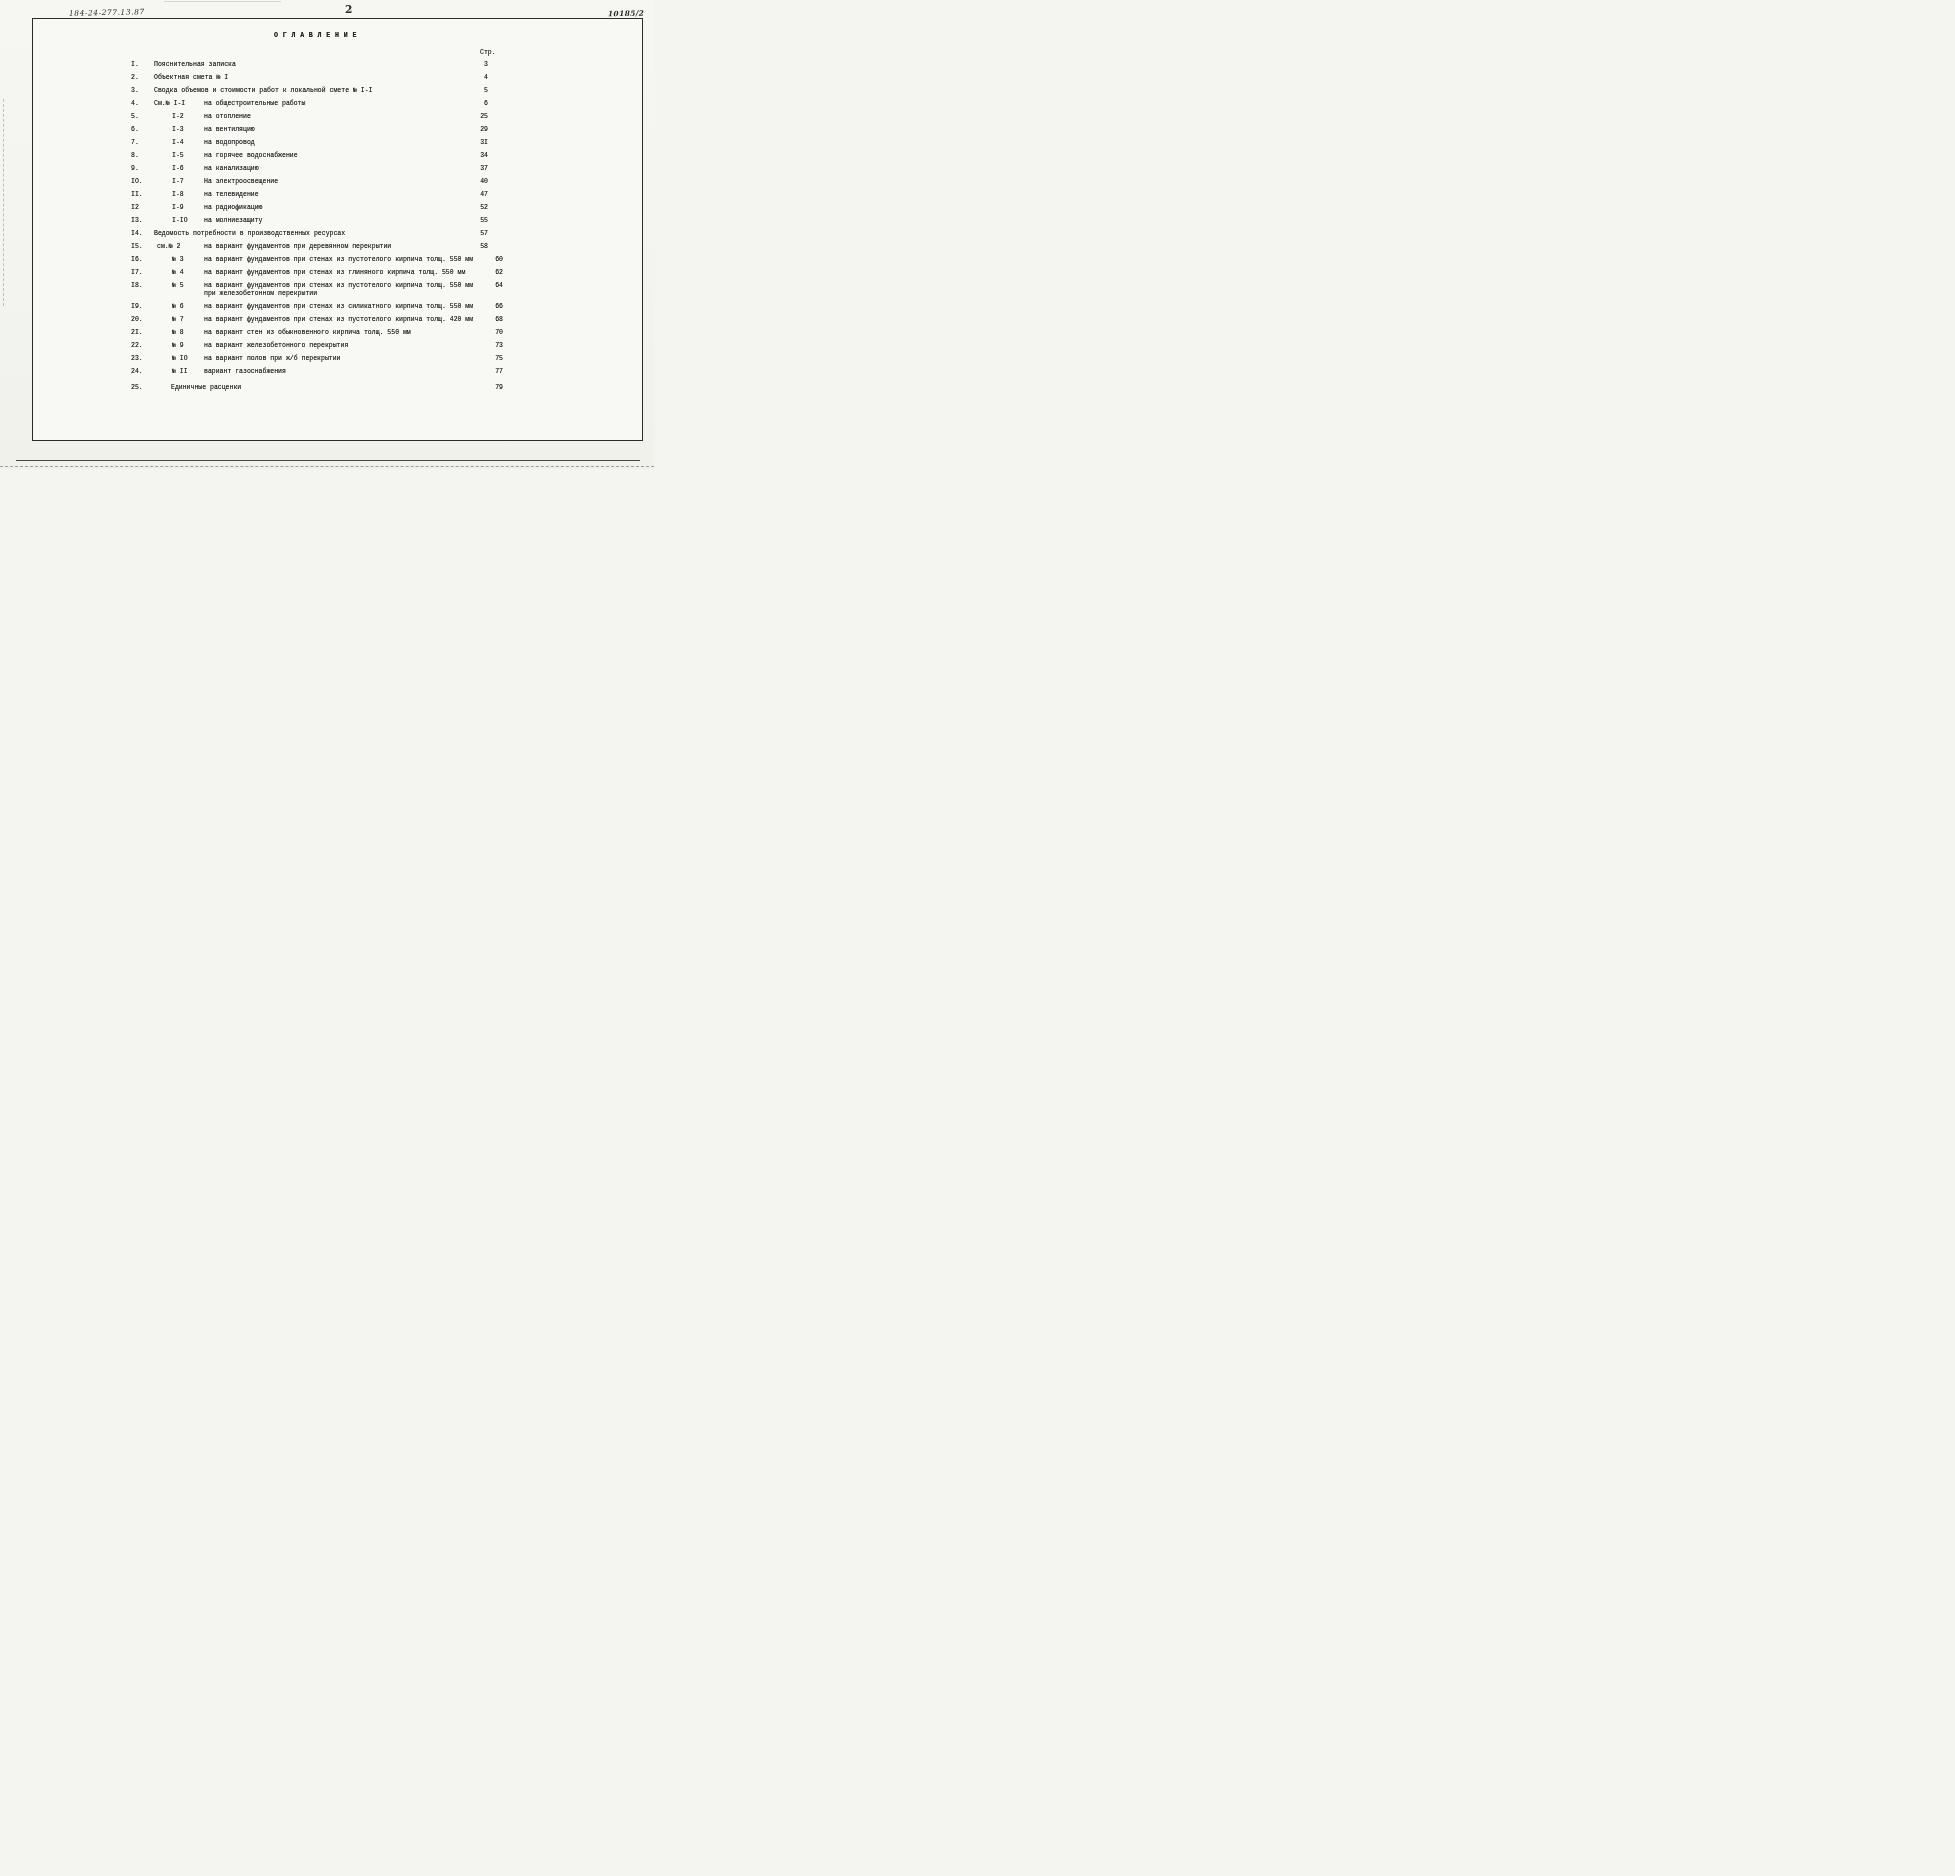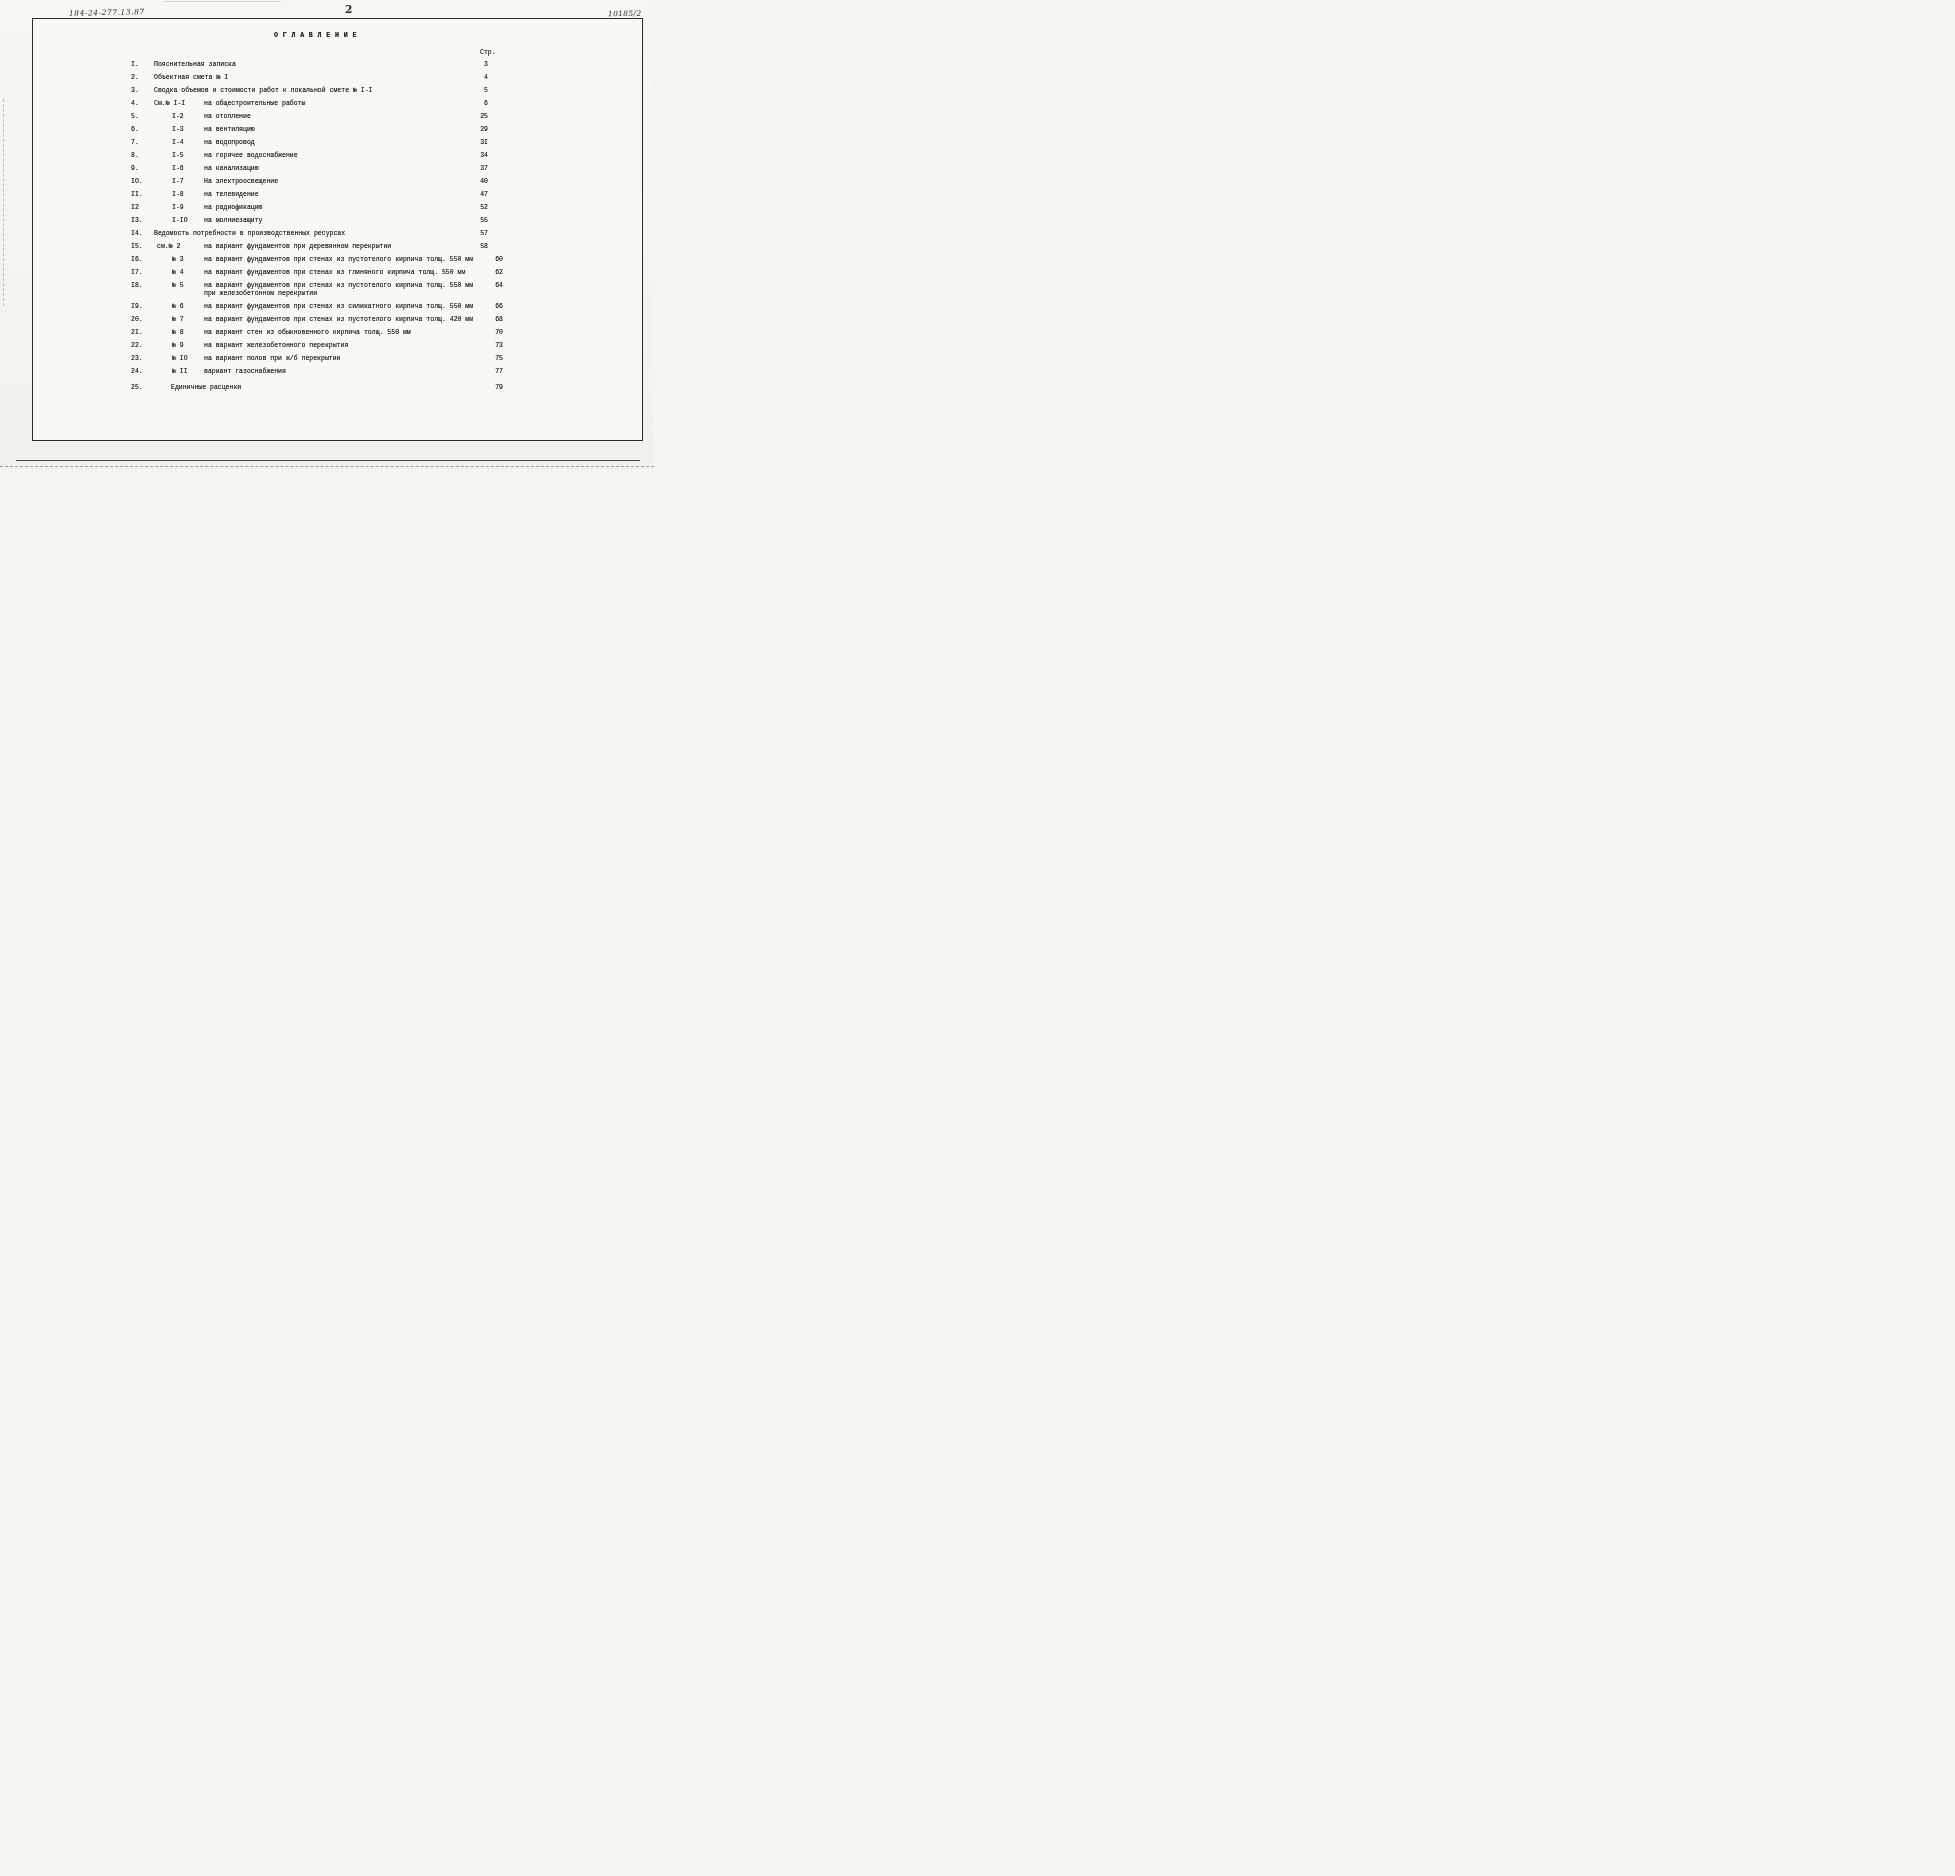--- a/index.html
+++ b/index.html
@@ -16,21 +16,21 @@
   .frame {
     position:absolute; left:32px; top:18px; width:609px; height:421px;
     border:0.8px solid #2b2b28; background:#f8f8f4;
   }
   .hand {
     font-family:"DejaVu Serif","Liberation Serif",serif;
     font-style:italic; color:#2a2a28;
   }
   .doc-code   { position:absolute; left:69px; top:7.8px; font-size:7.4px; letter-spacing:0.6px; transform:rotate(-1.2deg); }
   .sheet-num  { position:absolute; left:345px; top:3.1px;  font-size:10.6px; font-weight:bold; font-style:normal; font-family:"DejaVu Serif",serif; }
-  .inv-num    { position:absolute; left:608px; top:8.6px; font-size:7.4px; letter-spacing:0.4px; transform:rotate(-1deg); }
+  .inv-num    { position:absolute; left:608px; top:8.6px; font-size:7.4px; letter-spacing:0.4px; transform:rotate(-1deg);font-weight:bold; }
 
   .tw { text-shadow:0 0 0.2px rgba(20,20,20,0.55); }
 
   .toc-title {
     position:absolute; left:274px; top:32px; font-size:6.6px; font-weight:bold;
     letter-spacing:0.4px; white-space:pre;
   }
   .page-col-header { position:absolute; left:480px; top:49px; font-size:6.5px; }
 
   .toc-list { position:absolute; left:131px; top:61px; width:395px; }

